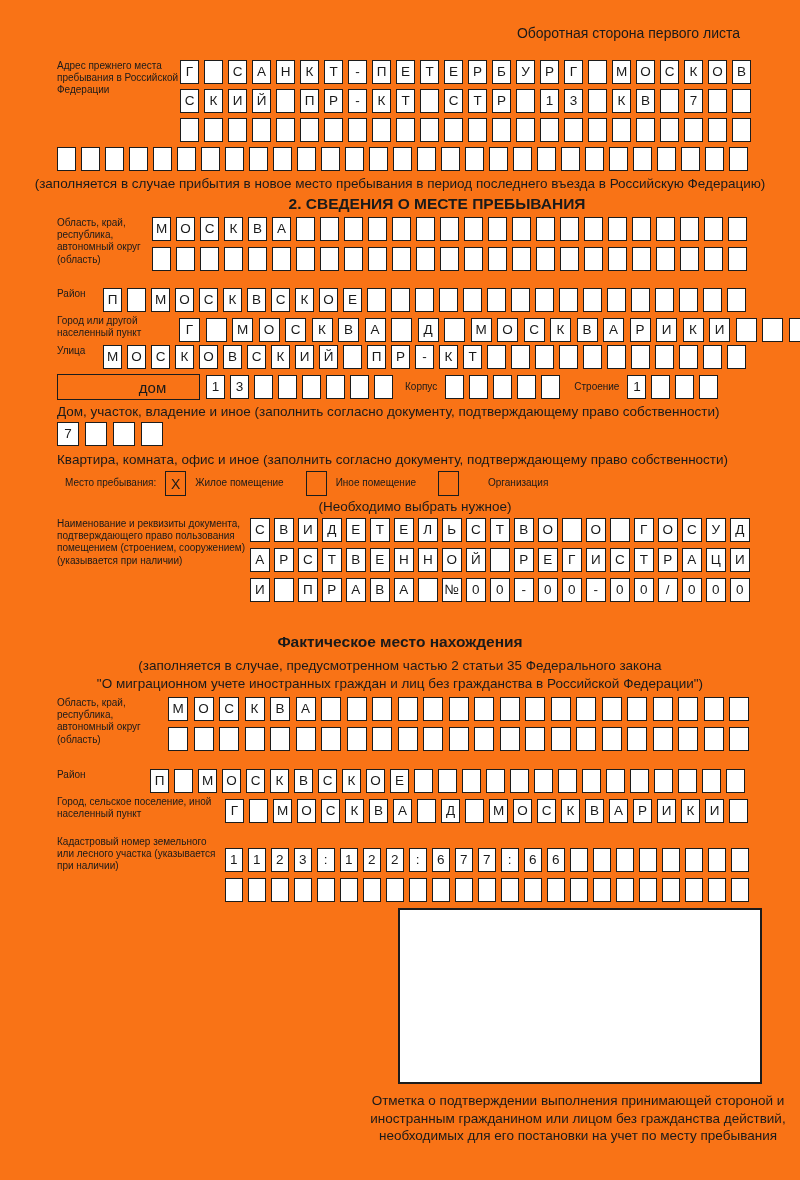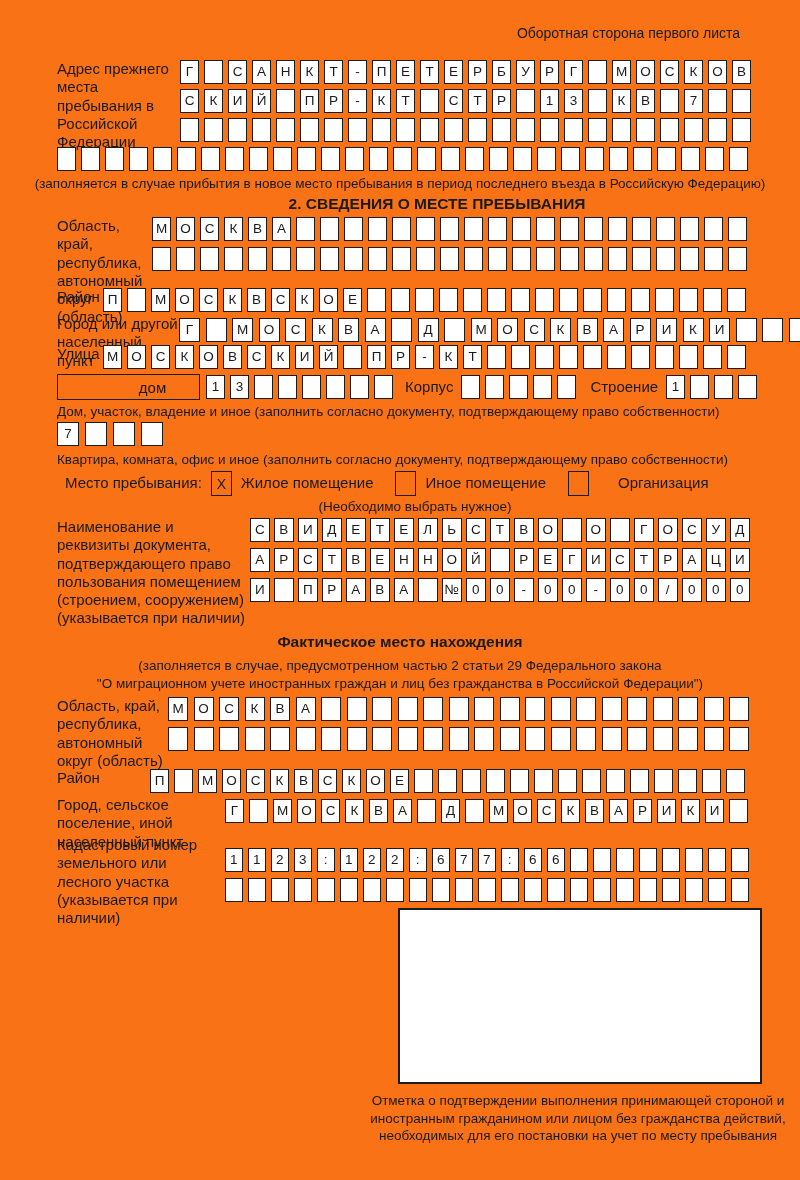--- a/index.html
+++ b/index.html
@@ -2,21 +2,21 @@
 <html><head>
 <meta charset="utf-8">
 <style>
   html,body { margin:0; padding:0; background:#fff; }
   .page {
     position:relative; width:800px; height:1180px; background:#f97316;
     font-family:Liberation Sans, sans-serif; color:#1a1a1a;
     overflow:hidden;
   }
   .abs { position:absolute; }
-  .lbl { font-size:15px; line-height:1.22; }
+  .lbl { font-size:10px; line-height:1.22; }
   .cap { font-size:13.5px; }
   .ttl { font-size:15.5px; font-weight:bold; text-align:center; width:800px; }
   .ctr { text-align:center; width:800px; }
   .boxrow { display:flex; gap:5px; }
   .cell {
     width:var(--cw,19px); height:24px; box-sizing:border-box;
     border:1.5px solid #1c1c1c; background:#fff; flex:0 0 auto;
     display:flex; align-items:center; justify-content:center;
     font-size:13.5px; line-height:1;
   }
@@ -434,21 +434,21 @@
           <span class="cell">0</span>
           <span class="cell">/</span>
           <span class="cell">0</span>
           <span class="cell">0</span>
           <span class="cell">0</span>
         </div>
     </div>
   </div>
 
   <div class="abs ttl" style="top:633px; left:0;">Фактическое место нахождения</div>
-  <div class="abs cap ctr" style="top:658px; left:0;">(заполняется в случае, предусмотренном частью 2 статьи 29 Федерального закона</div>
+  <div class="abs cap ctr" style="top:658px; left:0;">(заполняется в случае, предусмотренном частью 2 статьи 35 Федерального закона</div>
   <div class="abs cap ctr" style="top:676px; left:0;">"О миграционном учете иностранных граждан и лиц без гражданства в Российской Федерации")</div>
 
   <div class="abs flexblock" style="top:697px; left:57px;">
     <div class="lbl" style="width:111px;">Область, край, республика, автономный округ (область)</div>
     <div class="rows" style="gap:6px;">
       <div class="boxrow" style="--cw:20px; gap:5.5px;">
           <span class="cell">М</span>
           <span class="cell">О</span>
           <span class="cell">С</span>
           <span class="cell">К</span>

